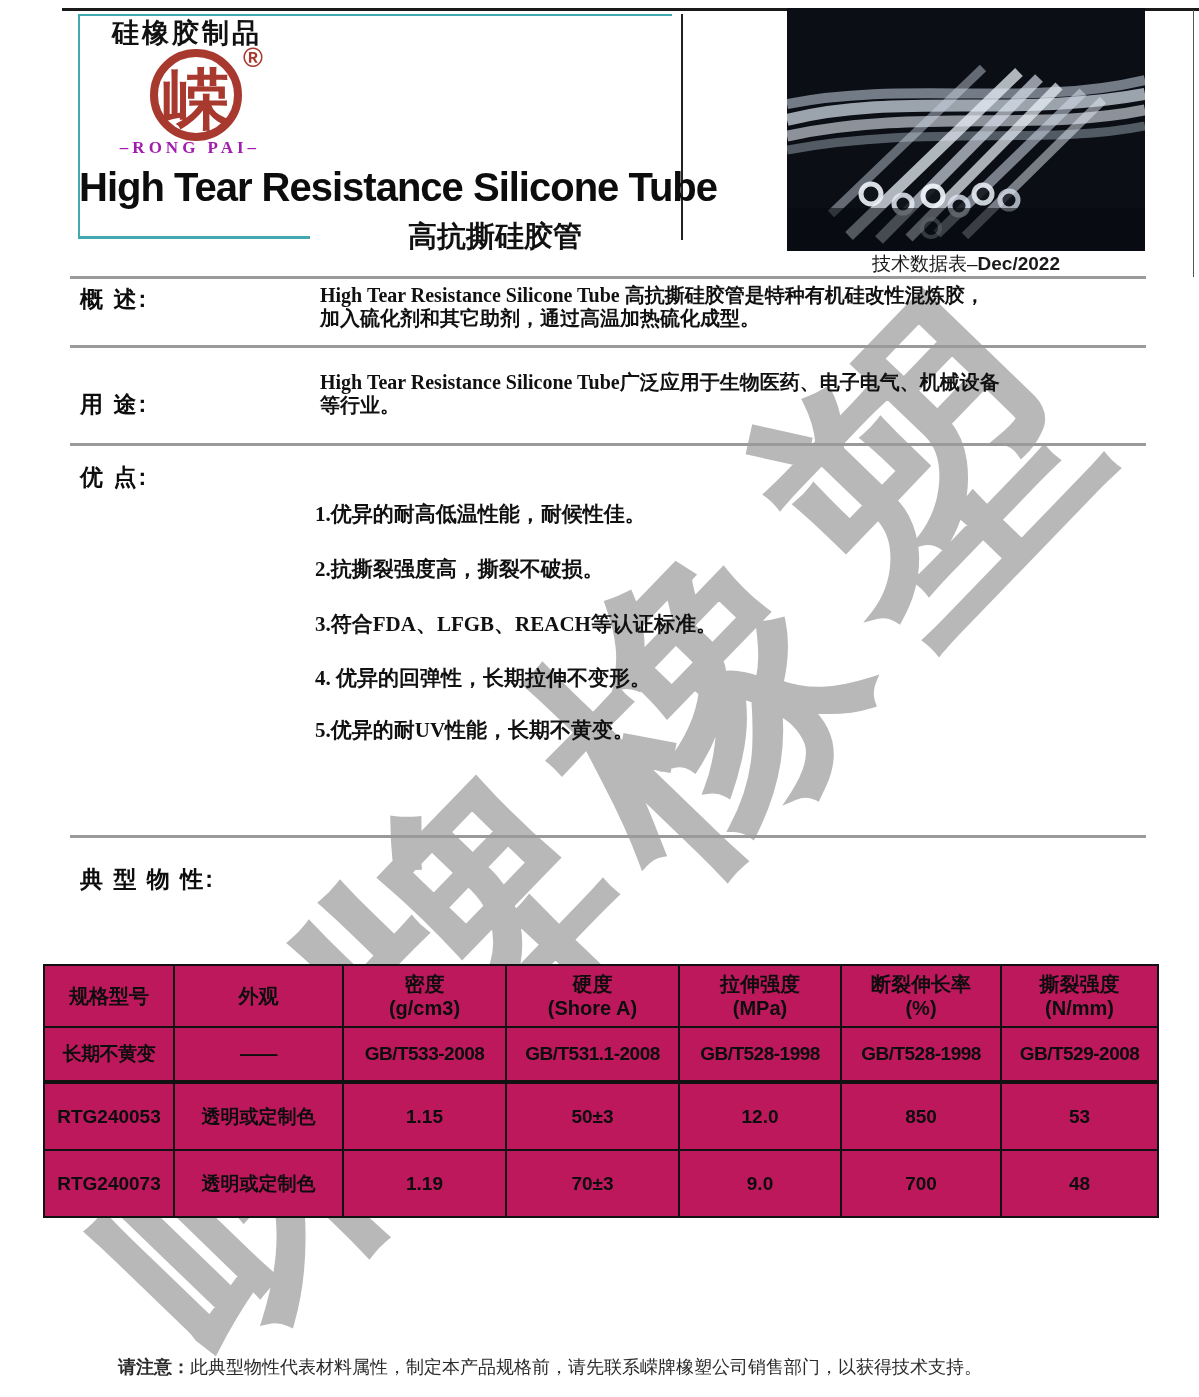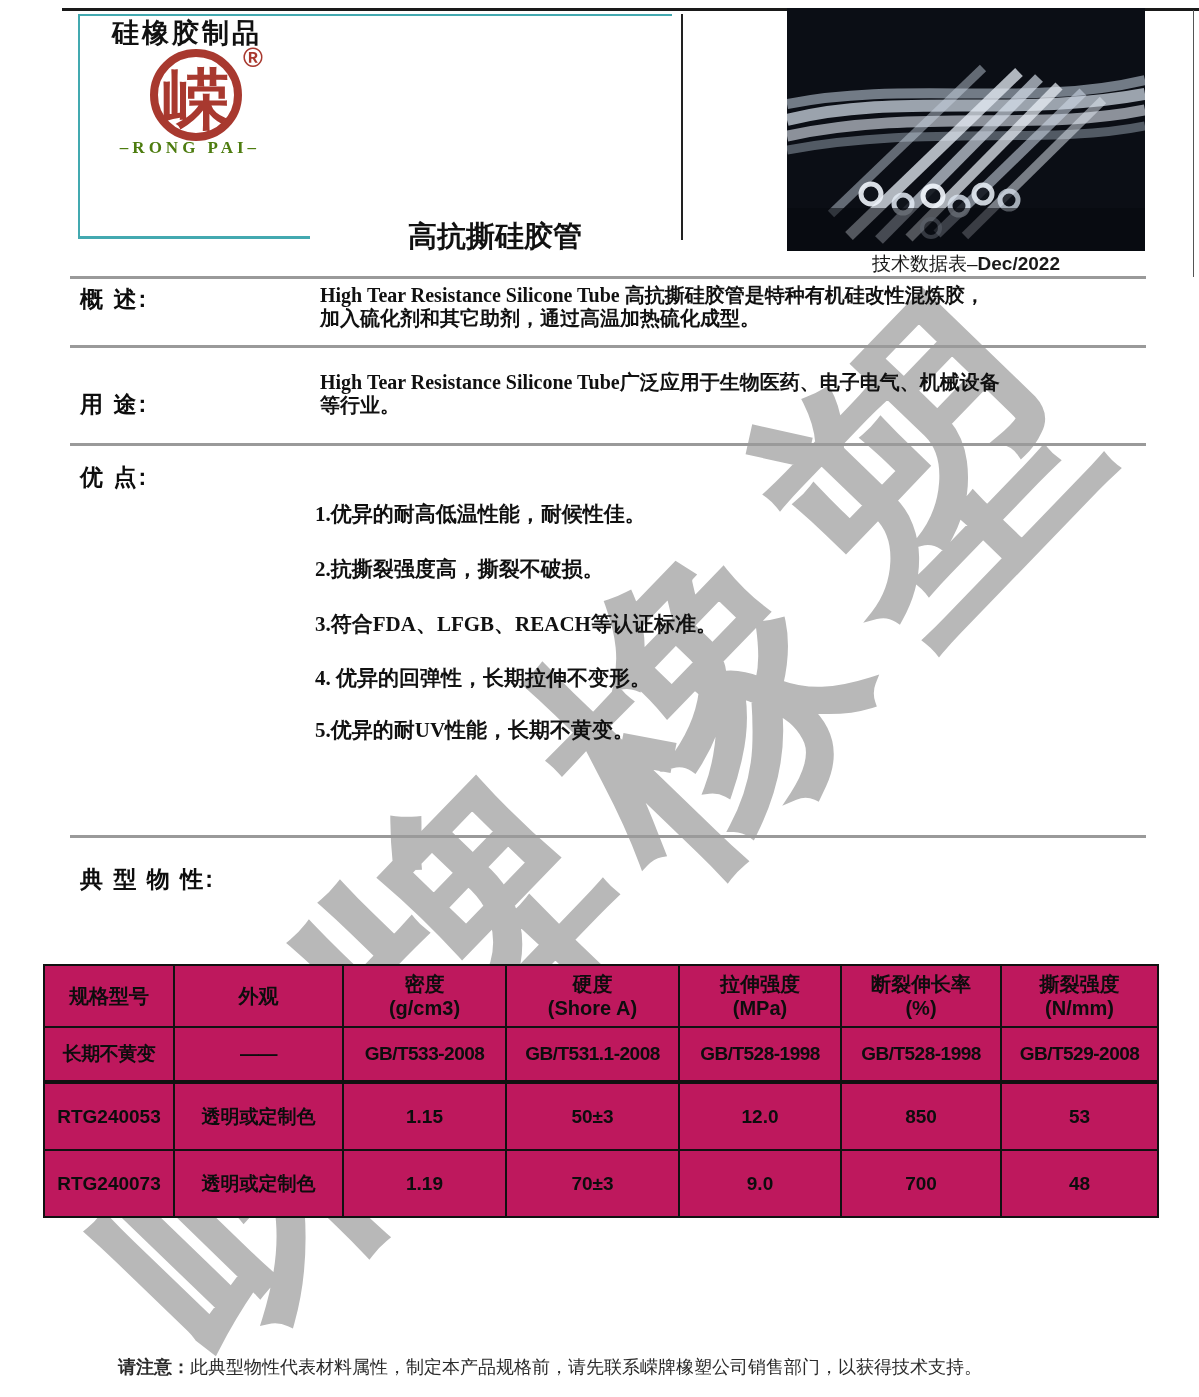--- a/index.html
+++ b/index.html
@@ -22,21 +22,21 @@
 
   
   .line{background:#1a1a1a;}
   .teal{background:#43a9b0;}
   .rule{left:70px; width:1076px; height:3px; background:#9a9a9a;}
 
   .brand-tagline{left:112px; top:15px; font-size:27px; font-weight:700; letter-spacing:3px;}
   .rongpai{
     left:100px; top:138px; width:180px; text-align:center;
     font-family:"Liberation Serif", serif; font-size:17px; letter-spacing:4px;
-    color:#4d7c0f; font-weight:700;
+    color:#a21caf; font-weight:700;
   }
   .title{
     left:79px; top:165px; white-space:nowrap;
     font-size:40px; font-weight:800; letter-spacing:-1px; color:#0d0d0d;
   }
   .subtitle{
     left:380px; top:217px; width:230px; text-align:center;
     font-size:29px; font-weight:700;
   }
   .caption{left:787px; top:251px; width:358px; text-align:center; font-size:19px; color:#1a1a1a;}
@@ -82,20 +82,21 @@
   <div class="abs z2" style="left:1193px; top:10px; width:1px; height:267px; background:#555;"></div>
 
   <div class="abs z2 brand-tagline">硅橡胶制品</div>
   <svg class="abs z2" style="left:128px; top:42px;" width="150" height="100" viewBox="0 0 150 100">
     <circle cx="68" cy="53" r="42" fill="none" stroke="#a8392f" stroke-width="8"></circle>
     <text x="68" y="80" text-anchor="middle" font-size="66" font-weight="bold" fill="#a8392f">嵘</text>
     <text x="125" y="25" text-anchor="middle" font-size="27" font-weight="bold" fill="#a8392f">®</text>
   </svg>
   <div class="abs z2 rongpai">–RONG  PAI–</div>
 
+  <div class="abs z2 title">High Tear Resistance Silicone Tube</div>
   <div class="abs z2 subtitle">高抗撕硅胶管</div>
 
   <svg class="abs z2" style="left:787px; top:8px;" width="358" height="243" viewBox="0 0 358 243">
     <rect width="358" height="243" fill="#0b0e15"></rect>
     <path d="M0,112 C110,84 230,110 358,86" stroke="#d8e2ee" stroke-width="12" fill="none" opacity="0.70"></path>
     <path d="M0,96 C120,72 240,100 358,72" stroke="#c9d5e4" stroke-width="10" fill="none" opacity="0.55"></path>
     <path d="M0,128 C130,100 250,124 358,102" stroke="#e2eaf4" stroke-width="11" fill="none" opacity="0.60"></path>
     <path d="M0,142 C140,116 260,138 358,118" stroke="#bfccdd" stroke-width="9" fill="none" opacity="0.40"></path>
     <line x1="62" y1="228" x2="232" y2="64" stroke="#e8eef7" stroke-width="11" opacity="0.75"></line>
     <line x1="92" y1="232" x2="252" y2="70" stroke="#dce5f1" stroke-width="11" opacity="0.65"></line>

